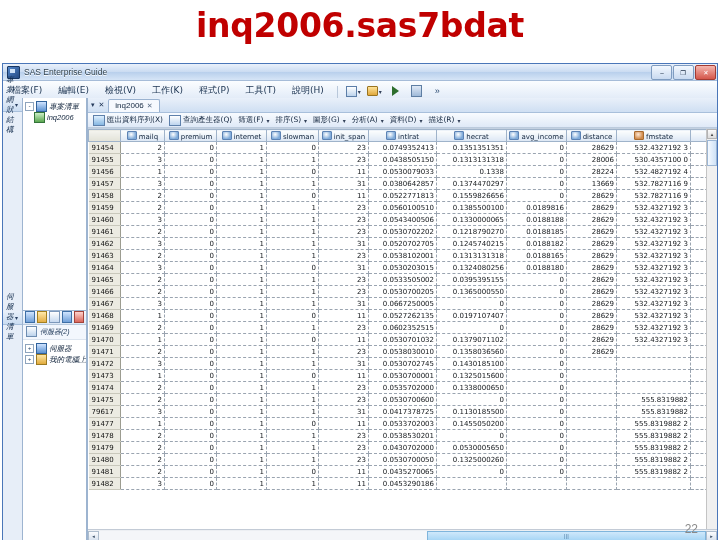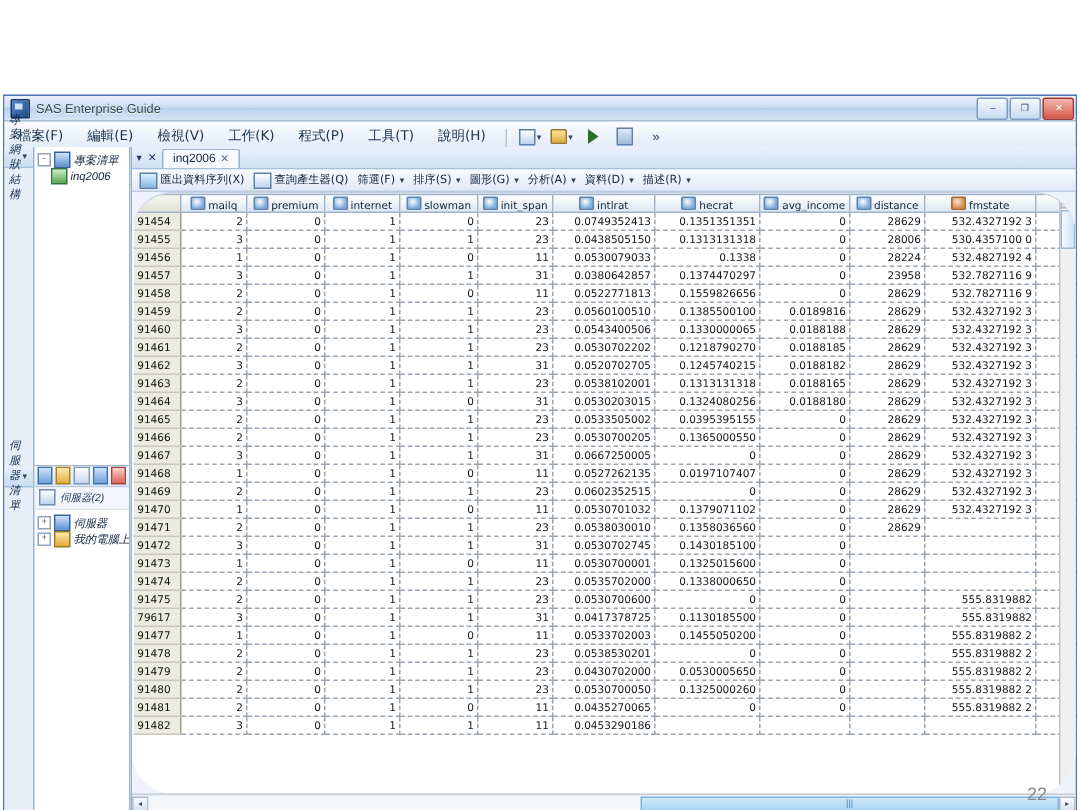--- a/index.html
+++ b/index.html
@@ -174,21 +174,21 @@
     background:linear-gradient(to bottom,#f8fbff,#dfe9f7);
     border-bottom:1px solid #bccbdd;padding:0 3px;
     font-size:7.5px;color:#13263f;white-space:nowrap;overflow:hidden;
     font-family:"DejaVu Sans","Liberation Sans",sans-serif;
   }
   .gt-item{display:flex;align-items:center;gap:2px;padding:0 2px;}
   .gt-ico{width:10px;height:9px;border:1px solid #5e80ab;background:linear-gradient(to bottom,#ffffff,#bdd4ee);}
   .gt-ico.t{background:linear-gradient(to bottom,#dff0ff,#85b6e2);}
 
   
-  .grid-wrap{flex:1 1 auto;position:relative;background:#fff;overflow:hidden;border-top:1px solid #c3d0e0;border-radius:27px;}
+  .grid-wrap{flex:1 1 auto;position:relative;background:#fff;overflow:hidden;border-top:1px solid #c3d0e0;}
   table.grid{border-collapse:collapse;width:100%;table-layout:fixed;font-size:7px;
              font-family:"DejaVu Sans","Liberation Sans",sans-serif;}
   table.grid th{
     background:linear-gradient(to bottom,#fdfefe,#dce7f4);
     border:1px solid #9fb3ca;
     border-left:none;
     height:11px;padding:0 2px;
     font-weight:normal;font-size:7px;color:#10243c;
     white-space:nowrap;overflow:hidden;
     text-align:center;
@@ -271,20 +271,21 @@
     background:
       linear-gradient(135deg,transparent 45%,#9aa9bb 45%,#9aa9bb 55%,transparent 55%),
       linear-gradient(135deg,transparent 70%,#9aa9bb 70%,#9aa9bb 80%,transparent 80%);
   }
 </style>
 </head>
 <body>
 
 <div class="slide">
 
+  <div class="slide-title">inq2006.sas7bdat</div>
 
   <div class="window">
 
     <div class="titlebar">
       <div class="app-icon"></div>
       <div class="title-text">SAS Enterprise Guide</div>
       <div class="win-buttons">
         <div class="wb">
             <span class="glyph">–</span>
           </div>
@@ -506,21 +507,21 @@
                 <tr>
                   <td class="rowid">91457</td>
                   <td>3</td>
                   <td>0</td>
                   <td>1</td>
                   <td>1</td>
                   <td>31</td>
                   <td>0.0380642857</td>
                   <td>0.1374470297</td>
                   <td>0</td>
-                  <td>23958</td>
+                  <td>13669</td>
                   <td>532.7827116 9</td>
                   <td class="center">Y</td>
                   <td></td>
                 </tr>
                 <tr>
                   <td class="rowid">91458</td>
                   <td>2</td>
                   <td>0</td>
                   <td>1</td>
                   <td>0</td>

